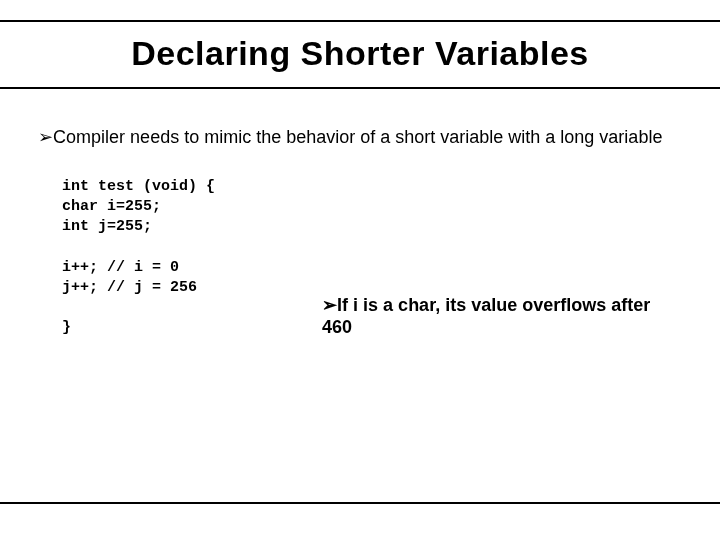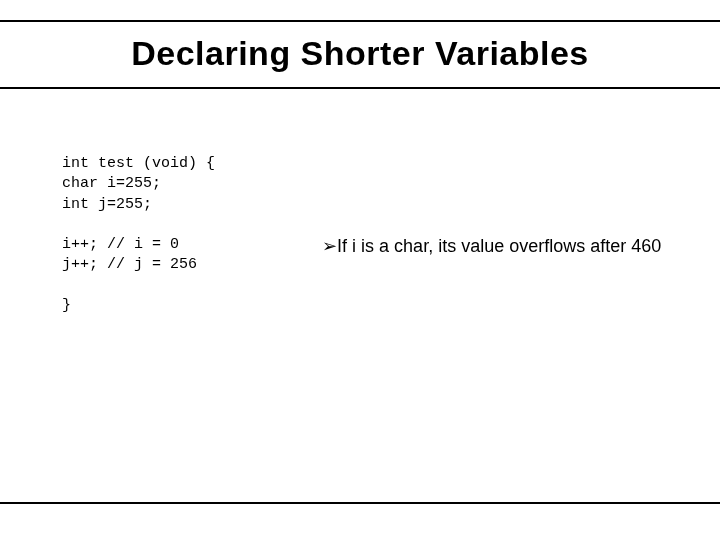--- a/index.html
+++ b/index.html
@@ -45,21 +45,22 @@
     margin-bottom: 2px;
   }
   .arrow {
     display: inline-block;
     font-size: 18px;
     vertical-align: baseline;
   }
   .columns {
     display: flex;
     margin-top: 28px;
-    align-items: center;
+    align-items: flex-end;
+    font-weight: bold;
   }
   .code-col {
     width: 260px;
     padding-left: 24px;
   }
   .code {
     font-family: "Courier New", Courier, monospace;
     font-size: 15px;
     color: #000;
     white-space: pre;
@@ -91,20 +92,23 @@
 <body>
 
 <div class="slide">
 
   <div class="title-band">
     <h1 class="title">Declaring Shorter Variables</h1>
   </div>
 
   <div class="body">
 
+    <div class="bullet-line">
+      <span class="arrow">➢</span><span>Compiler needs to mimic the behavior of a short variable with a long variable</span>
+    </div>
 
     <div class="columns">
       <div class="code-col">
         <pre class="code">int test (void) {
 char i=255;
 int j=255;
 
 i++; // i = 0
 j++; // j = 256
 

